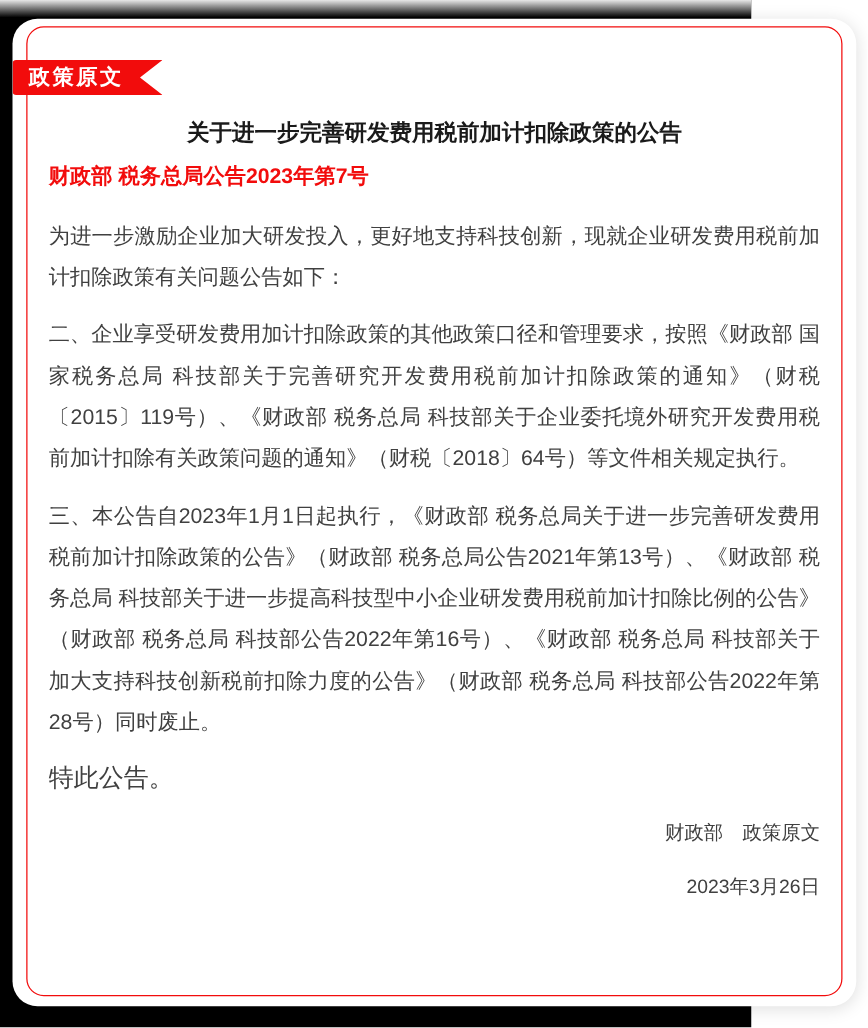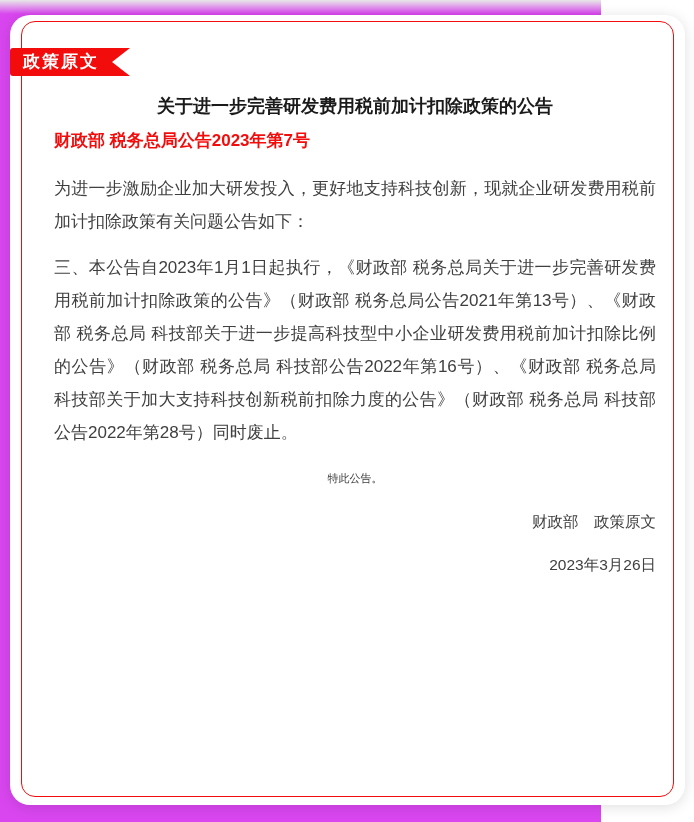--- a/index.html
+++ b/index.html
@@ -9,21 +9,21 @@
     width: 694px;
     height: 822px;
     background: #ffffff;
     font-family: "Liberation Sans", "DejaVu Sans", sans-serif;
     overflow: hidden;
   }
   .stage {
     position: relative;
     width: 601px;
     height: 822px;
-    background: #d946ef;
+    background: #000000;
   }
   
   .top-shade {
     position: absolute;
     top: 0; left: 0; right: 0;
     height: 14px;
     background: linear-gradient(#e7e7e7, rgba(255,255,255,0));
   }
   .card {
     position: absolute;
@@ -33,21 +33,21 @@
     height: 790px;
     background: #ffffff;
     border-radius: 20px;
     box-shadow: 0 2px 14px rgba(0,0,0,0.13);
   }
   .inner {
     position: absolute;
     left: 11px; right: 11px; top: 6px; bottom: 8px;
     border: 1px solid #f20c0c;
     border-radius: 14px;
-    padding: 72px 17px 0 32px;
+    padding: 72px 17px 0 17px;
   }
   .ribbon {
     position: absolute;
     left: 0;
     top: 33px;
     width: 120px;
     height: 28px;
     background: #f20c0c;
     border-radius: 3px 0 0 3px;
     clip-path: polygon(0 0, 100% 0, calc(100% - 18px) 50%, 100% 100%, 0 100%);
@@ -78,24 +78,23 @@
   .para {
     margin: 13px 0 0 0;
     font-size: 17px;
     line-height: 33px;
     color: #404040;
     text-align: justify;
   }
   .para.first { margin-top: 20px; }
   .closing {
     margin: 13px 0 0 0;
-    font-size: 11px;
+    font-size: 20px;
     line-height: 33px;
     color: #404040;
-    text-align: center;
   }
   .sig-line {
     margin: 10px 0 0 0;
     font-size: 15.5px;
     line-height: 33px;
     color: #404040;
     text-align: right;
   }
 </style>
 </head>
@@ -110,20 +109,21 @@
     </div>
 
     <div class="inner">
       <h1 class="doc-title">关于进一步完善研发费用税前加计扣除政策的公告</h1>
 
       <h2 class="doc-number">财政部 税务总局公告2023年第7号</h2>
 
       <p class="para first">为进一步激励企业加大研发投入，更好地支持科技创新，现就企业研发费用税前加计扣除政策有关问题公告如下：</p>
 
 
+      <p class="para">二、企业享受研发费用加计扣除政策的其他政策口径和管理要求，按照《财政部 国家税务总局 科技部关于完善研究开发费用税前加计扣除政策的通知》（财税〔2015〕119号）、《财政部 税务总局 科技部关于企业委托境外研究开发费用税前加计扣除有关政策问题的通知》（财税〔2018〕64号）等文件相关规定执行。</p>
 
       <p class="para">三、本公告自2023年1月1日起执行，《财政部 税务总局关于进一步完善研发费用税前加计扣除政策的公告》（财政部 税务总局公告2021年第13号）、《财政部 税务总局 科技部关于进一步提高科技型中小企业研发费用税前加计扣除比例的公告》（财政部 税务总局 科技部公告2022年第16号）、《财政部 税务总局 科技部关于加大支持科技创新税前扣除力度的公告》（财政部 税务总局 科技部公告2022年第28号）同时废止。</p>
 
       <p class="closing">特此公告。</p>
 
       <p class="sig-line">财政部　政策原文</p>
 
       <p class="sig-line">2023年3月26日</p>
     </div>
   </div>

